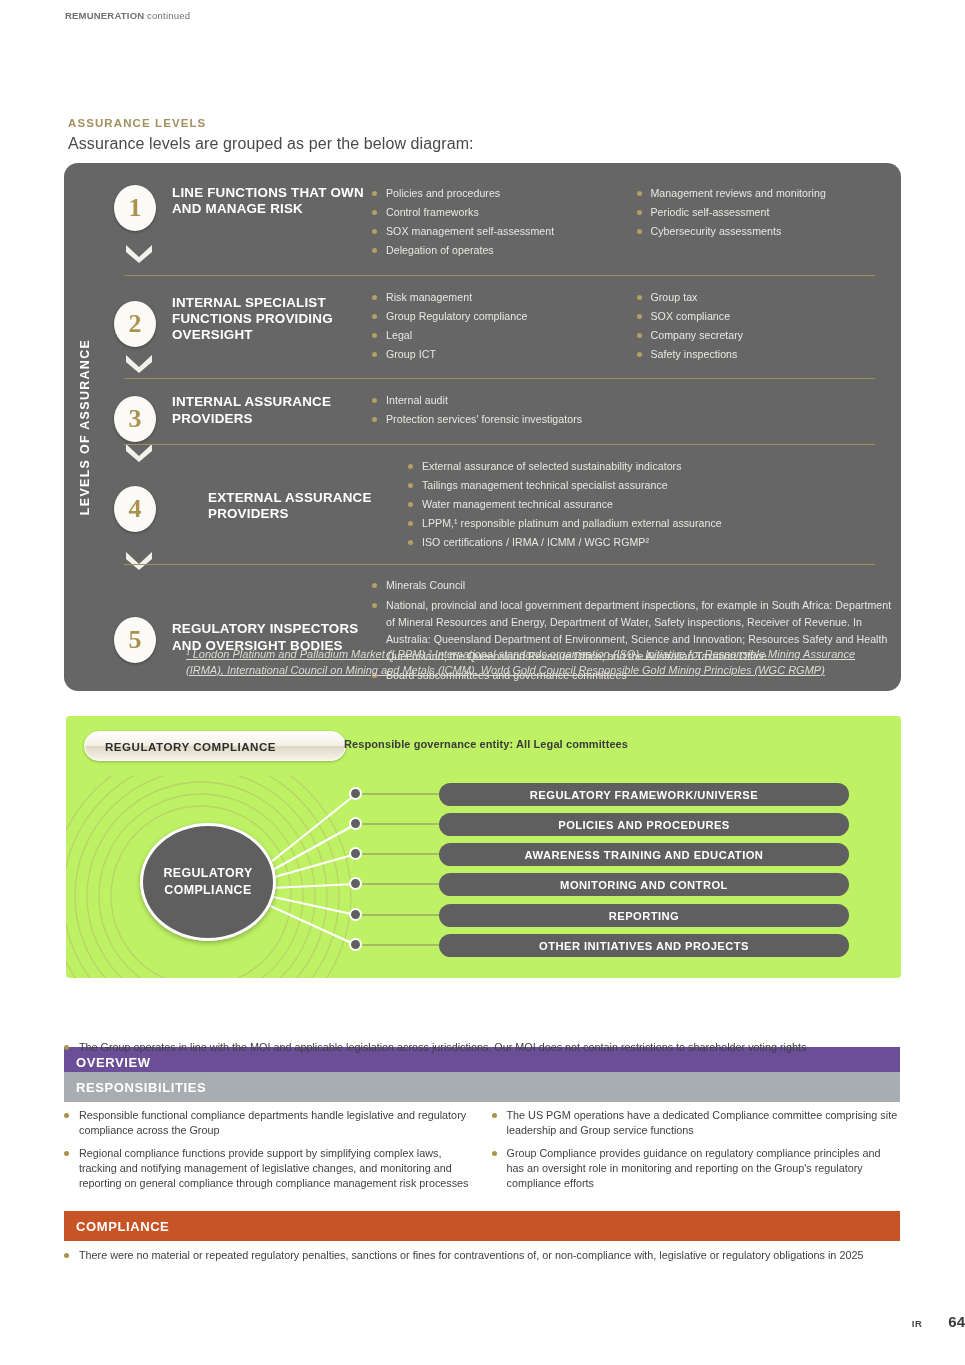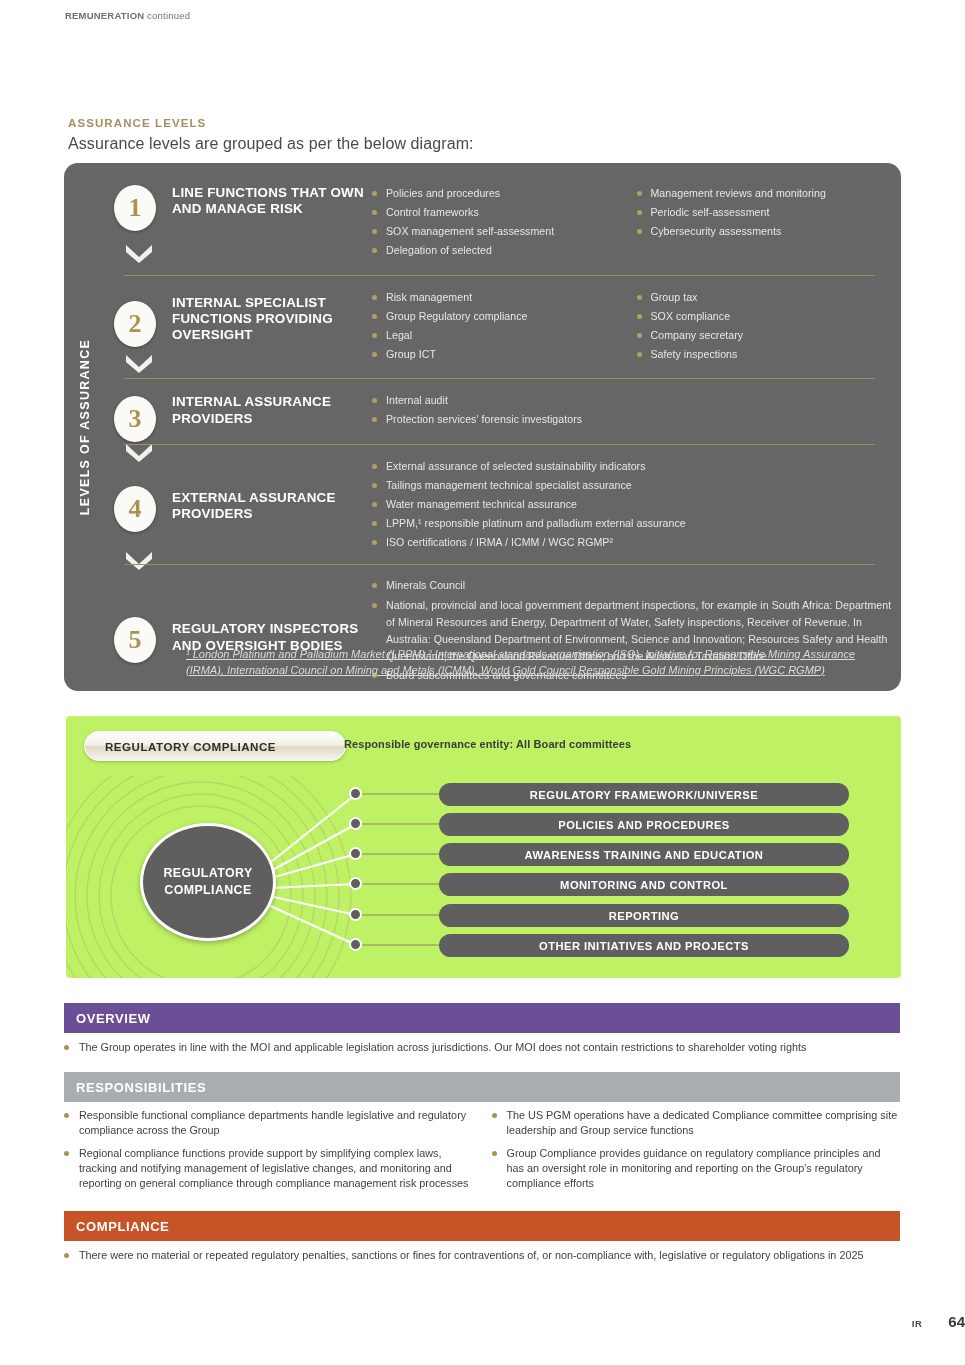--- a/index.html
+++ b/index.html
@@ -133,21 +133,21 @@
     display: flex; align-items: center; justify-content: center;
     color: #ffffff; font-size: 11.2px; font-weight: 700; letter-spacing: .45px;
   }
 
   
   .bandbar {
     position: absolute; left: 64px; width: 836px; height: 30px;
     display: flex; align-items: center; padding-left: 12px;
     color: #ffffff; font-size: 13px; font-weight: 700; letter-spacing: .6px;
   }
-  .bandbar.overview { top: 1003px; background: #6a4f96; }
+  .bandbar.overview { top: 1047px; background: #6a4f96; }
   .bandbar.resp     { top: 1072px; background: #a8adb1; }
   .bandbar.comp     { top: 1211px; background: #c75427; }
 
   .body-block { position: absolute; left: 64px; width: 836px; }
   ul.gbullets { list-style: none; }
   ul.gbullets li {
     position: relative; padding-left: 15px; margin-bottom: 7px;
     font-size: 10.8px; line-height: 1.42; color: #3f3f3f;
   }
   ul.gbullets li::before {
@@ -193,21 +193,21 @@
               </svg>
           </div>
         </div>
         <div class="title-cell">LINE FUNCTIONS THAT OWN AND MANAGE RISK</div>
         <div class="cols">
           <div class="col">
             <ul class="blist">
               <li>Policies and procedures</li>
               <li>Control frameworks</li>
               <li>SOX management self-assessment</li>
-              <li>Delegation of selected</li>
+              <li>Delegation of operates</li>
             </ul>
           </div>
           <div class="col">
             <ul class="blist">
               <li>Management reviews and monitoring</li>
               <li>Periodic self-assessment</li>
               <li>Cybersecurity assessments</li>
             </ul>
           </div>
         </div>
@@ -268,21 +268,21 @@
 
       <div class="lvl-row" style="padding:13px 0 12px;">
         <div class="badge-cell">
           <div class="badge" style="top:28px;">4</div>
           <div class="chev" style="top:92px;">
             <svg width="30" height="20" viewBox="0 0 30 20">
                 <path d="M2 2 L15 14 L28 2 L28 9 L15 20 L2 9 Z" fill="#f2f0ea"></path>
               </svg>
           </div>
         </div>
-        <div class="title-cell" style="padding-top:32px;">EXTERNAL ASSURANCE PROVIDERS</div>
+        <div class="title-cell" style="padding-top:32px;margin-left:36px;">EXTERNAL ASSURANCE PROVIDERS</div>
         <div class="cols">
           <div class="col wide">
             <ul class="blist">
               <li>External assurance of selected sustainability indicators</li>
               <li>Tailings management technical specialist assurance</li>
               <li>Water management technical assurance</li>
               <li>LPPM,¹ responsible platinum and palladium external assurance</li>
               <li>ISO certifications / IRMA / ICMM / WGC RGMP²</li>
             </ul>
           </div>
@@ -316,21 +316,21 @@
         <circle cx="175" cy="120" r="150"></circle>
           <circle cx="175" cy="120" r="138"></circle>
         <circle cx="175" cy="120" r="126"></circle>
           <circle cx="175" cy="120" r="114"></circle>
         <circle cx="175" cy="120" r="102"></circle>
           <circle cx="175" cy="120" r="90"></circle>
       </g>
     </svg>
 
     <div class="pill-title">REGULATORY COMPLIANCE</div>
-    <div class="reg-entity">Responsible governance entity: All Board committees</div>
+    <div class="reg-entity">Responsible governance entity: All Legal committees</div>
 
     <svg class="spokes" viewBox="0 0 835 262">
       <g stroke="#ffffff" stroke-width="2.2" fill="none">
         <line x1="200" y1="150" x2="290" y2="78"></line>
         <line x1="203" y1="156" x2="290" y2="108"></line>
         <line x1="205" y1="162" x2="290" y2="138"></line>
         <line x1="205" y1="172" x2="290" y2="168"></line>
         <line x1="203" y1="180" x2="290" y2="199"></line>
         <line x1="200" y1="188" x2="290" y2="229"></line>
       </g>

